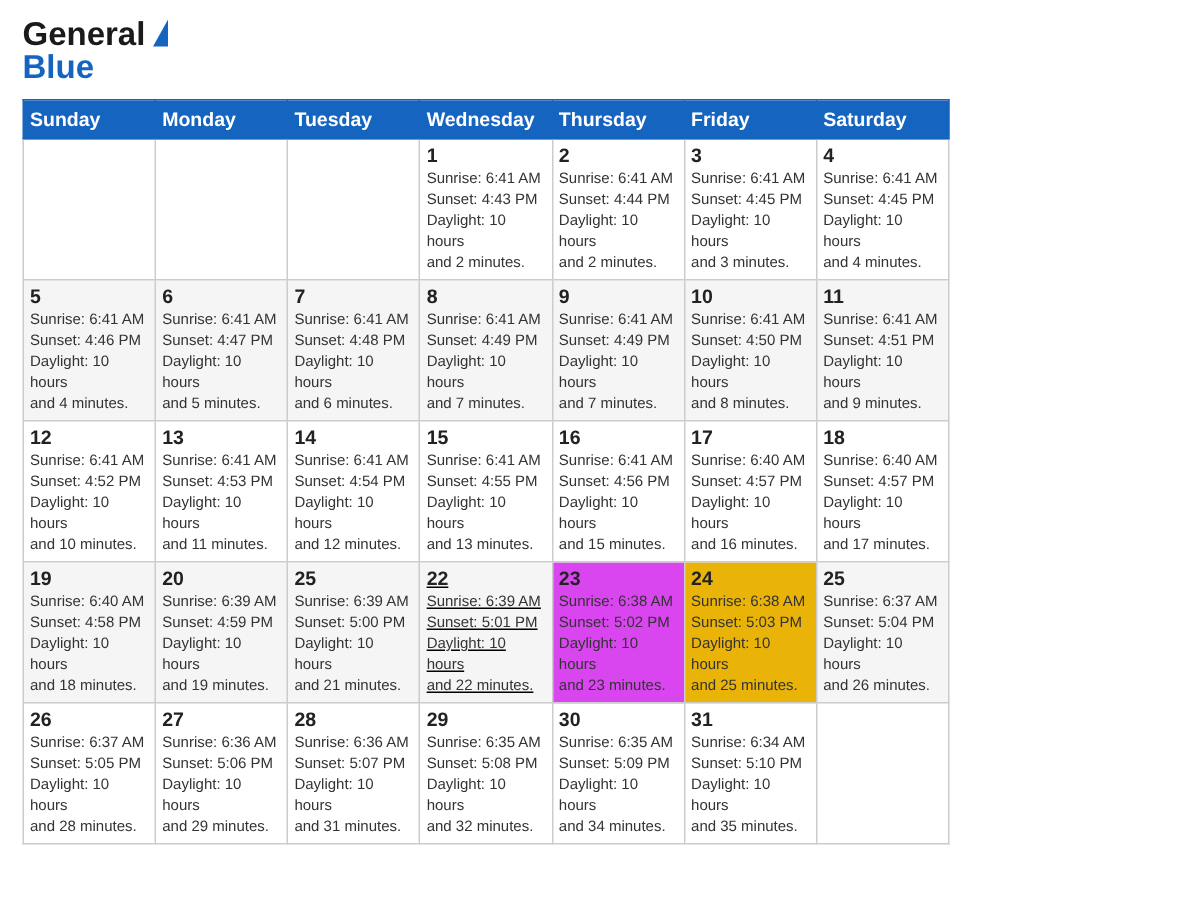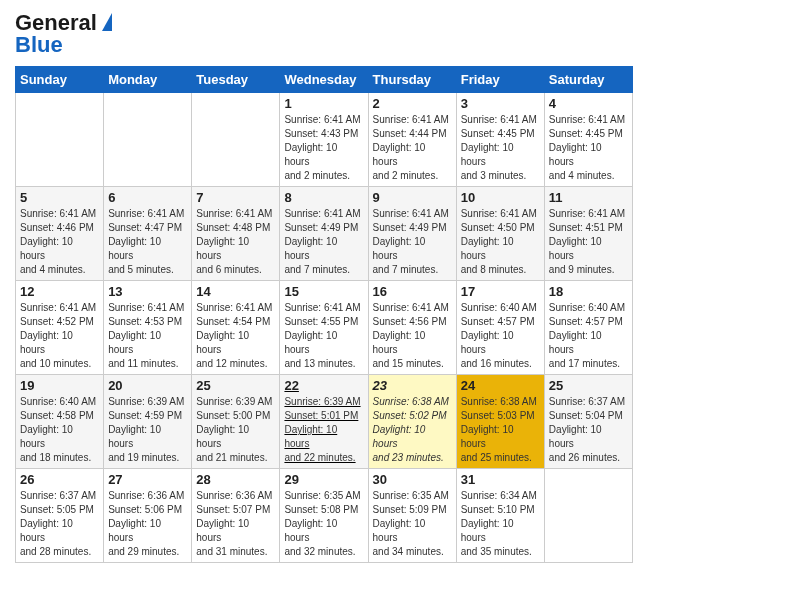--- a/index.html
+++ b/index.html
@@ -272,21 +272,21 @@
 Daylight: 10 hours
 and 21 minutes.</div>
           </td>
           <td style="background: rgb(245, 245, 245); text-decoration: underline;">
             <span class="day-num">22</span>
             <div class="day-info" style="white-space: pre-line;">Sunrise: 6:39 AM
 Sunset: 5:01 PM
 Daylight: 10 hours
 and 22 minutes.</div>
           </td>
-          <td style="background: #fef9c3; font-style: italic;">
+          <td style="background: #d946ef;">
             <span class="day-num">23</span>
             <div class="day-info" style="white-space: pre-line;">Sunrise: 6:38 AM
 Sunset: 5:02 PM
 Daylight: 10 hours
 and 23 minutes.</div>
           </td>
           <td style="background: #eab308;">
             <span class="day-num">24</span>
             <div class="day-info" style="white-space: pre-line;">Sunrise: 6:38 AM
 Sunset: 5:03 PM

